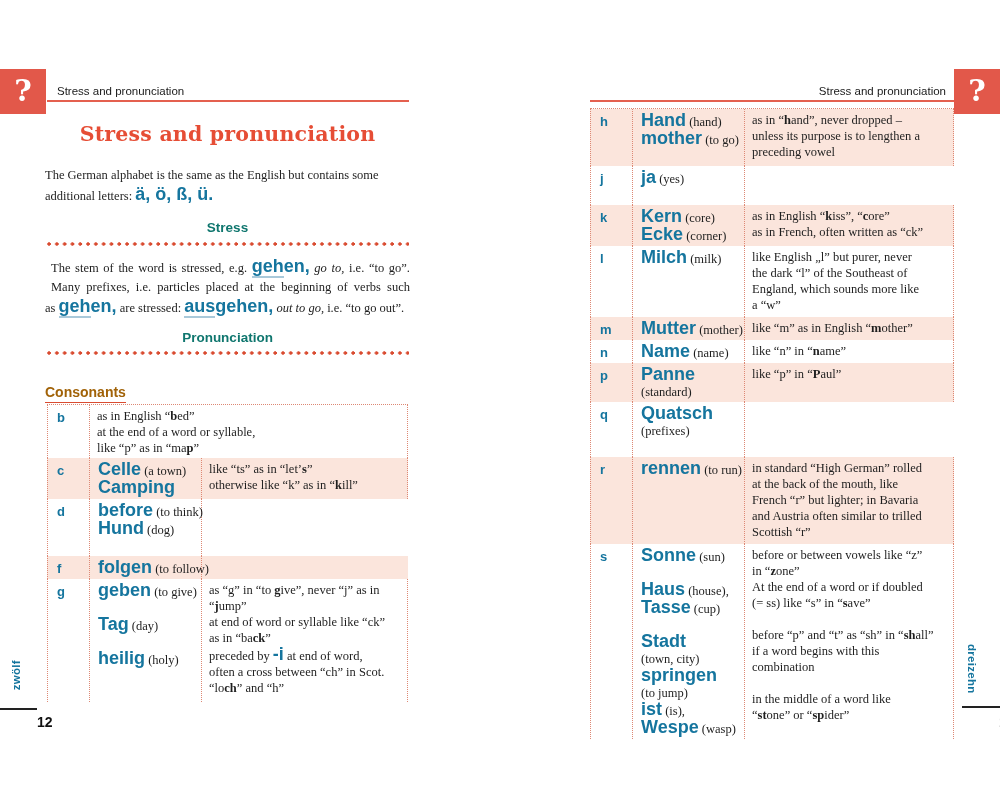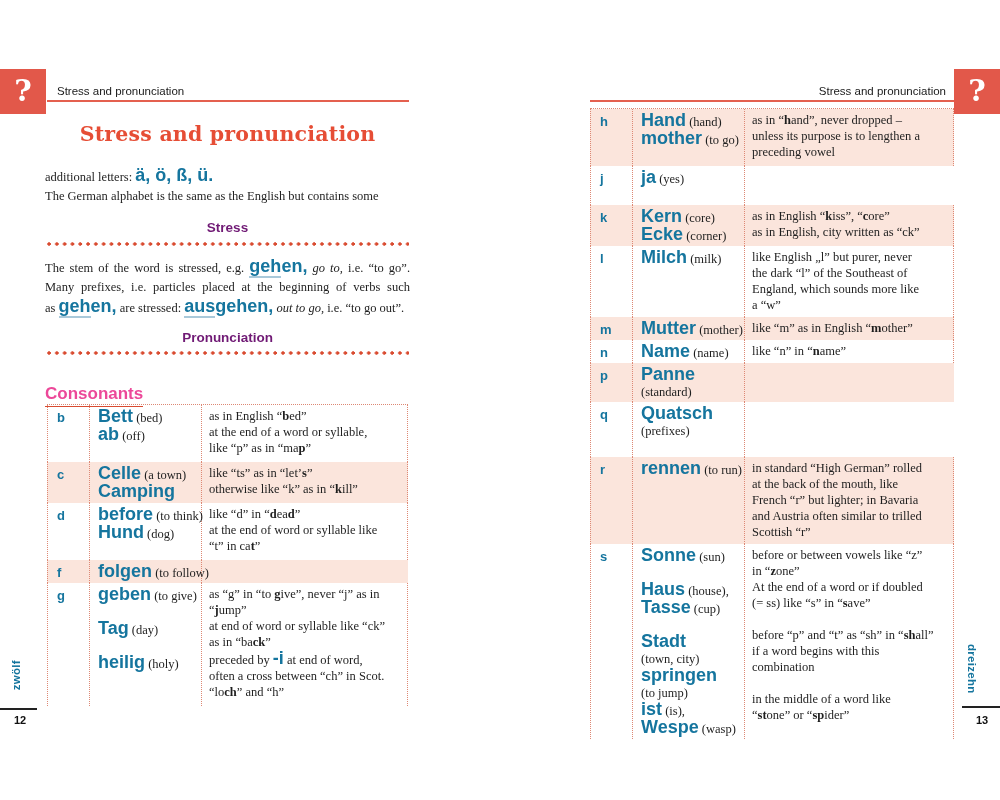--- a/index.html
+++ b/index.html
@@ -24,91 +24,86 @@
   .rule{height:2px;background:var(--rule);}
 
   
   .page-title{font-family:"DejaVu Serif",serif;font-weight:bold;font-size:20.5px;
     color:var(--title);text-align:center;letter-spacing:.2px;}
 
   
   .para .tline{min-height:19px;line-height:19px;}
   .intro{font-size:13px;}
   .stress-body{font-size:12.6px;}
-  .stress-body .tline:not(:last-child){text-align:justify;text-align-last:justify;}
+  .stress-body .tline:not(:last-child){text-align:justify;text-align-last:justify;margin-left:6px;}
 
   
   .sec-head{font-family:"Liberation Sans",sans-serif;font-weight:bold;font-size:13.5px;
-    text-align:center;color:#701a75;}
+    text-align:center;color:#0f766e;}
   .dotline{height:4px;background-image:radial-gradient(circle at 2px 2px,var(--dot) 1.5px,transparent 1.8px);
     background-size:7.8px 4px;background-repeat:repeat-x;}
 
-  .subhead{font-family:"Liberation Sans",sans-serif;font-weight:bold;font-size:17px;color:#ec4899;}
+  .subhead{font-family:"Liberation Sans",sans-serif;font-weight:bold;font-size:14px;color:#a16207;}
   .subhead span{display:inline-block;border-bottom:1.5px solid var(--dot);padding-bottom:2px;}
 
   
   .ptable{border-top:1px dotted var(--bd);}
   .trow{display:flex;}
   .trow.shaded{background:var(--shade);}
   .c1{width:43px;border-left:1px dotted var(--bd);border-right:1px dotted var(--bd);
       padding:3px 0 2px 9px;}
   .c2{width:112px;border-right:1px dotted var(--bd);padding:3px 0 2px 8px;}
   .c3{flex:1;border-right:1px dotted var(--bd);padding:3px 4px 2px 7px;}
   .tline{min-height:16px;line-height:16px;font-size:12.5px;white-space:nowrap;}
   .letter{font-family:"Liberation Sans",sans-serif;font-weight:bold;font-size:13px;color:var(--blue);}
   .de{font-family:"Liberation Sans",sans-serif;font-weight:bold;font-size:18px;color:var(--blue);}
   .stem{border-bottom:2px solid #a9c9da;}
   i{font-style:italic;}
 
   
   .footline{height:2px;background:#222;}
-  .pagenum{font-family:"Liberation Sans",sans-serif;font-weight:bold;font-size:11px;color:#111;}
+  .pagenum{font-family:"Liberation Sans",sans-serif;font-weight:bold;font-size:14px;color:#111;margin-left:23px;}
   .vlabel{font-family:"Liberation Sans",sans-serif;font-weight:bold;font-size:11.5px;
     color:var(--blue);letter-spacing:.3px;}
   .vlabel.up{writing-mode:vertical-rl;transform:rotate(180deg);}
   .vlabel.down{writing-mode:vertical-rl;}
 </style>
 </head>
 <body>
 
 <div class="abs corner" style="left:0;top:69px;">
   <span>?</span>
 </div>
 <div class="abs runhead" style="left:57px;top:85px;">Stress and pronunciation</div>
 <div class="abs rule" style="left:47px;top:100px;width:362px;"></div>
 
 <div class="abs page-title" style="left:45px;top:122px;width:365px;">Stress and pronunciation</div>
 
 <div class="abs para intro" style="left:45px;top:166px;width:365px;">
+    <div class="tline">The German alphabet is the same as the English but contains some</div>
     <div class="tline">additional letters: <span class="de">ä, ö, ß, ü.</span></div>
-    <div class="tline">The German alphabet is the same as the English but contains some</div>
   </div>
 
 <div class="abs sec-head" style="left:45px;top:220px;width:365px;">Stress</div>
 <div class="abs dotline" style="left:47px;top:242px;width:362px;"></div>
 
 <div class="abs para stress-body" style="left:45px;top:257px;width:365px;">
     <div class="tline">The stem of the word is stressed, e.g. <span class="de"><span class="stem">geh</span>en,</span> <i>go to,</i> i.e. “to go”.</div>
     <div class="tline">Many prefixes, i.e. particles placed at the beginning of verbs such</div>
     <div class="tline">as <span class="de"><span class="stem">geh</span>en,</span> are stressed: <span class="de"><span class="stem">aus</span>gehen,</span> <i>out to go,</i> i.e. “to go out”.</div>
   </div>
 
 <div class="abs sec-head" style="left:45px;top:330px;width:365px;">Pronunciation</div>
 <div class="abs dotline" style="left:47px;top:351px;width:362px;"></div>
 
 <div class="abs subhead" style="left:45px;top:384px;"><span>Consonants</span></div>
 
 <div class="abs ptable" style="left:47px;top:404px;width:361px;">
     <div class="trow">
       <div class="c1"><span class="letter">b</span></div>
-      <div class="c2">
-        <div class="tline"><b class="de">Bett</b> (bed)</div>
-        <div class="tline"><b class="de">ab</b> (off)</div>
-        <div class="tline"></div>
-      </div>
       <div class="c3">
         <div class="tline">as in English “<b>b</b>ed”</div>
         <div class="tline">at the end of a word or syllable,</div>
         <div class="tline">like “p” as in “ma<b>p</b>”</div>
       </div>
     </div>
     <div class="trow shaded">
       <div class="c1"><span class="letter">c</span></div>
       <div class="c2">
         <div class="tline"><b class="de">Celle</b> (a town)</div>
@@ -118,25 +113,20 @@
         <div class="tline">like “ts” as in “let’<b>s</b>”</div>
         <div class="tline">otherwise like “k” as in “<b>k</b>ill”</div>
       </div>
     </div>
     <div class="trow">
       <div class="c1"><span class="letter">d</span></div>
       <div class="c2">
         <div class="tline"><b class="de">before</b> (to think)</div>
         <div class="tline"><b class="de">Hund</b> (dog)</div>
         <div class="tline"></div>
-      </div>
-      <div class="c3">
-        <div class="tline">like “d” in “<b>d</b>ea<b>d</b>”</div>
-        <div class="tline">at the end of word or syllable like</div>
-        <div class="tline">“t” in ca<b>t</b>”</div>
       </div>
     </div>
     <div class="trow shaded">
       <div class="c1"><span class="letter">f</span></div>
       <div class="c2">
         <div class="tline"><b class="de">folgen</b> (to follow)</div>
       </div>
     </div>
     <div class="trow">
       <div class="c1"><span class="letter">g</span></div>
@@ -193,21 +183,21 @@
       </div>
     </div>
     <div class="trow shaded">
       <div class="c1"><span class="letter">k</span></div>
       <div class="c2">
         <div class="tline"><b class="de">Kern</b> (core)</div>
         <div class="tline"><b class="de">Ecke</b> (corner)</div>
       </div>
       <div class="c3">
         <div class="tline">as in English “<b>k</b>iss”, “<b>c</b>ore”</div>
-        <div class="tline">as in English, city written as “ck”</div>
+        <div class="tline">as in French, often written as “ck”</div>
       </div>
     </div>
     <div class="trow">
       <div class="c1"><span class="letter">l</span></div>
       <div class="c2">
         <div class="tline"><b class="de">Milch</b> (milk)</div>
         <div class="tline"></div>
         <div class="tline"></div>
         <div class="tline"></div>
       </div>
@@ -234,20 +224,24 @@
       </div>
       <div class="c3">
         <div class="tline">like “n” in “<b>n</b>ame”</div>
       </div>
     </div>
     <div class="trow shaded">
       <div class="c1"><span class="letter">p</span></div>
       <div class="c2">
         <div class="tline"><b class="de">Panne</b></div>
         <div class="tline">(standard)</div>
+      </div>
+      <div class="c3">
+        <div class="tline">like “p” in “<b>P</b>aul”</div>
+        <div class="tline"></div>
       </div>
     </div>
     <div class="trow">
       <div class="c1"><span class="letter">q</span></div>
       <div class="c2">
         <div class="tline"><b class="de">Quatsch</b></div>
         <div class="tline">(prefixes)</div>
         <div class="tline"></div>
       </div>
     </div>

